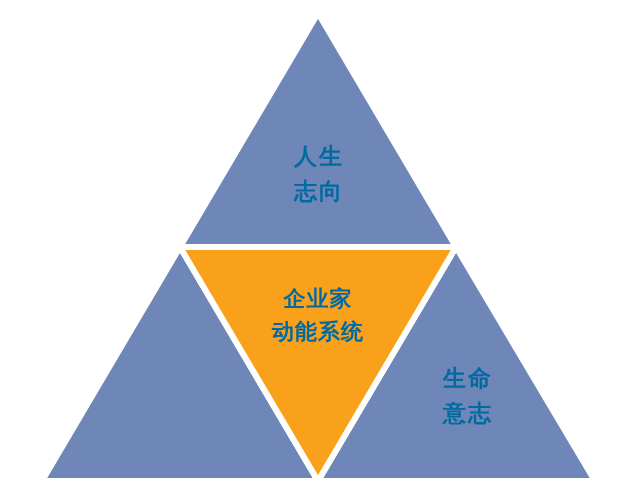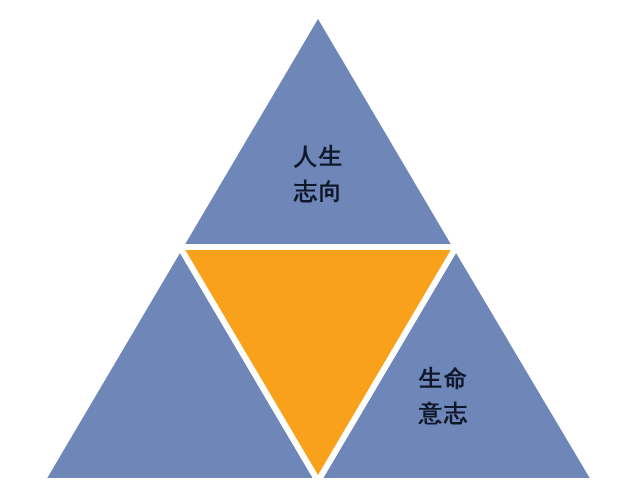--- a/index.html
+++ b/index.html
@@ -19,55 +19,57 @@
     position: absolute;
     left: 0;
     top: 0;
     width: 640px;
     height: 503px;
     display: block;
   }
   .tri-label {
     position: absolute;
     transform: translate(-50%, -50%);
-    color: #0f172a;
+    color: #0369a1;
     font-weight: bold;
     font-size: 23px;
     line-height: 1.5;
     letter-spacing: 2px;
     text-align: center;
     white-space: pre-line;
     pointer-events: none;
   }
   .tri-label.center-label {
     font-size: 22px;
     letter-spacing: 1px;
   }
   .label-top          { left: 319px; top: 173px; }
   .label-center       { left: 318px; top: 315px; }
   .label-bottom-left  { left: 183px; top: 396px; }
-  .label-bottom-right { left: 444px; top: 395px; }
+  .label-bottom-right { left: 468px; top: 395px; }
 </style>
 </head>
 <body>
 
 <div class="diagram">
 
   <svg viewBox="0 0 640 503" aria-hidden="true">
 
     <polygon points="318,13 180,247 456,247" stroke-width="6" stroke-linejoin="round" fill="#6E87B8" stroke="#FFFFFF"></polygon>
 
     <polygon points="180,247 318,481 42,481" stroke-width="6" stroke-linejoin="round" fill="#6E87B8" stroke="#FFFFFF"></polygon>
 
     <polygon points="456,247 595,481 318,481" stroke-width="6" stroke-linejoin="round" fill="#6E87B8" stroke="#FFFFFF"></polygon>
 
     <polygon points="180,247 456,247 318,481" stroke-width="6" stroke-linejoin="round" fill="#F9A11B" stroke="#FFFFFF"></polygon>
   </svg>
 
   <div class="tri-label label-top">人生
 志向</div>
 
+  <div class="tri-label center-label label-center">企业家
+动能系统</div>
 
 
   <div class="tri-label label-bottom-right">生命
 意志</div>
 
 </div>
 
 </body></html>

